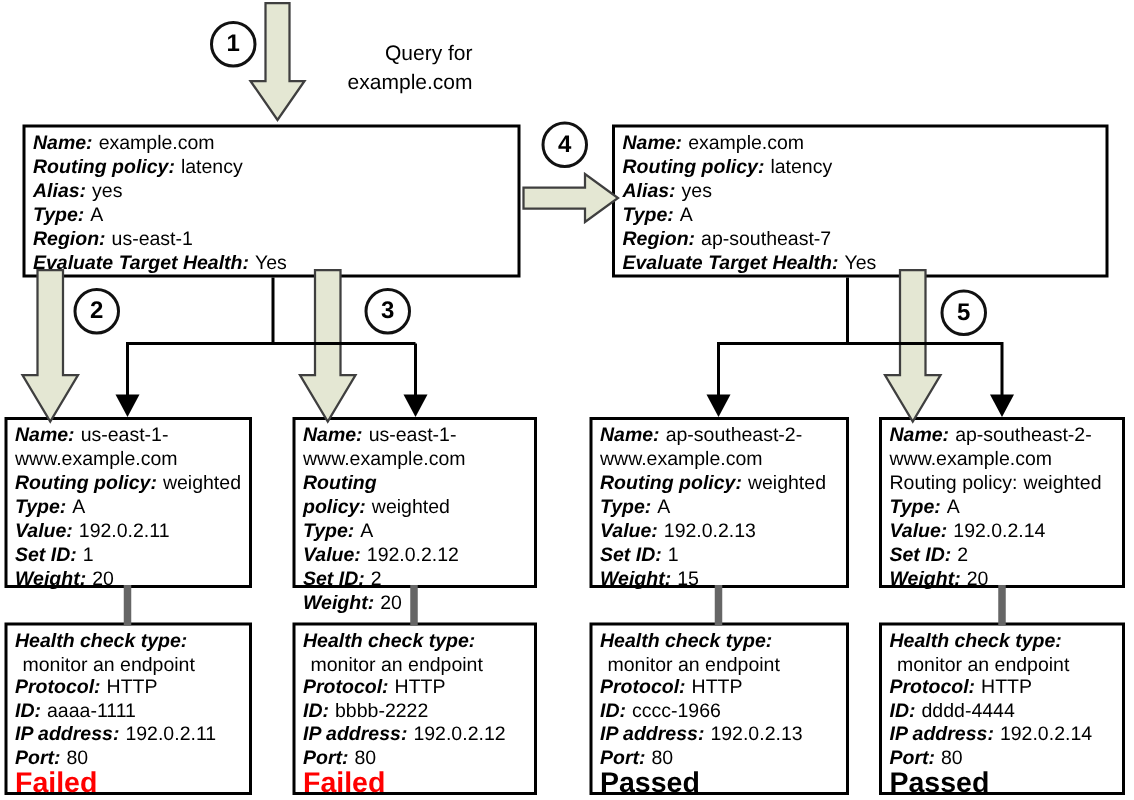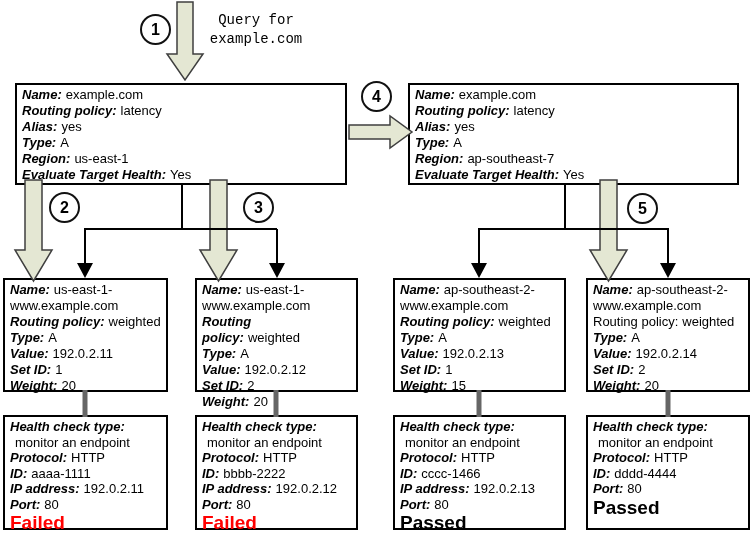--- a/index.html
+++ b/index.html
@@ -8,22 +8,22 @@
   .box{position:absolute;background:#fff;border:2px solid #000;box-sizing:border-box;
        padding:2px 5px;font-size:13px;line-height:16px;z-index:1;}
   .box .line b{margin-right:4px;font-style:italic;}
   .box .line .plain{margin-right:4px;font-weight:normal;}
   .hc{line-height:15.5px;}
   .hc .result{text-align:left;font-weight:bold;font-size:19px;line-height:20px;margin-top:1px;}
   .indent{padding-left:5px;}
   .badge{position:absolute;width:27px;height:27px;background:#fff;border:2.5px solid #111;
          border-radius:50%;display:flex;align-items:center;justify-content:center;
          font-weight:bold;font-size:16px;z-index:3;}
-  .query{position:absolute;left:197px;top:11px;width:118px;text-align:center;
-         font-size:14px;line-height:19px;z-index:3;font-family:Liberation Mono, monospace;}
+  .query{position:absolute;left:197px;top:26px;width:118px;text-align:right;
+         font-size:14px;line-height:19px;z-index:3;}
   svg.overlay{position:absolute;left:0;top:0;z-index:2;pointer-events:none;}
 </style>
 </head>
 <body>
 
 <div class="stage">
 
   <div class="box" style="left:15px;top:83px;width:332px;height:102px;">
     <div class="line"><b>Name:</b><span>example.com</span></div>
     <div class="line"><b>Routing policy:</b><span>latency</span></div>
@@ -95,31 +95,32 @@
     <div class="line"><b>ID:</b><span>bbbb-2222</span></div>
     <div class="line"><b>IP address:</b><span>192.0.2.12</span></div>
     <div class="line"><b>Port:</b><span>80</span></div>
     <div class="result" style="color: rgb(255, 0, 0);">Failed</div>
   </div>
 
   <div class="box hc" style="left:393px;top:415px;width:173px;height:115px;">
     <div class="line"><b>Health check type:</b></div>
     <div class="line indent"><span>monitor an endpoint</span></div>
     <div class="line"><b>Protocol:</b><span>HTTP</span></div>
-    <div class="line"><b>ID:</b><span>cccc-1466</span></div>
+    <div class="line"><b>ID:</b><span>cccc-1966</span></div>
     <div class="line"><b>IP address:</b><span>192.0.2.13</span></div>
     <div class="line"><b>Port:</b><span>80</span></div>
     <div class="result" style="color: rgb(0, 0, 0);">Passed</div>
   </div>
 
   <div class="box hc" style="left:586px;top:415px;width:164px;height:115px;">
     <div class="line"><b>Health check type:</b></div>
     <div class="line indent"><span>monitor an endpoint</span></div>
     <div class="line"><b>Protocol:</b><span>HTTP</span></div>
     <div class="line"><b>ID:</b><span>dddd-4444</span></div>
+    <div class="line"><b>IP address:</b><span>192.0.2.14</span></div>
     <div class="line"><b>Port:</b><span>80</span></div>
     <div class="result" style="color: rgb(0, 0, 0);">Passed</div>
   </div>
 
   <svg class="overlay" width="756" height="533" viewBox="0 0 756 533">
 
     <polygon stroke="#3f3f3f" stroke-width="1.5" points="177,2 193,2 193,54 203,54 185,80 167,54 177,54" fill="#e4e7d3"></polygon>
     <polygon stroke="#3f3f3f" stroke-width="1.5" points="25,180 42,180 42,250 52,250 33.5,281 15,250 25,250" fill="#e4e7d3"></polygon>
     <polygon stroke="#3f3f3f" stroke-width="1.5" points="210,180 227,180 227,250 237,250 218.5,281 200,250 210,250" fill="#e4e7d3"></polygon>
     <polygon stroke="#3f3f3f" stroke-width="1.5" points="349,125 390,125 390,116 412,132 390,148 390,139 349,139" fill="#e4e7d3"></polygon>

